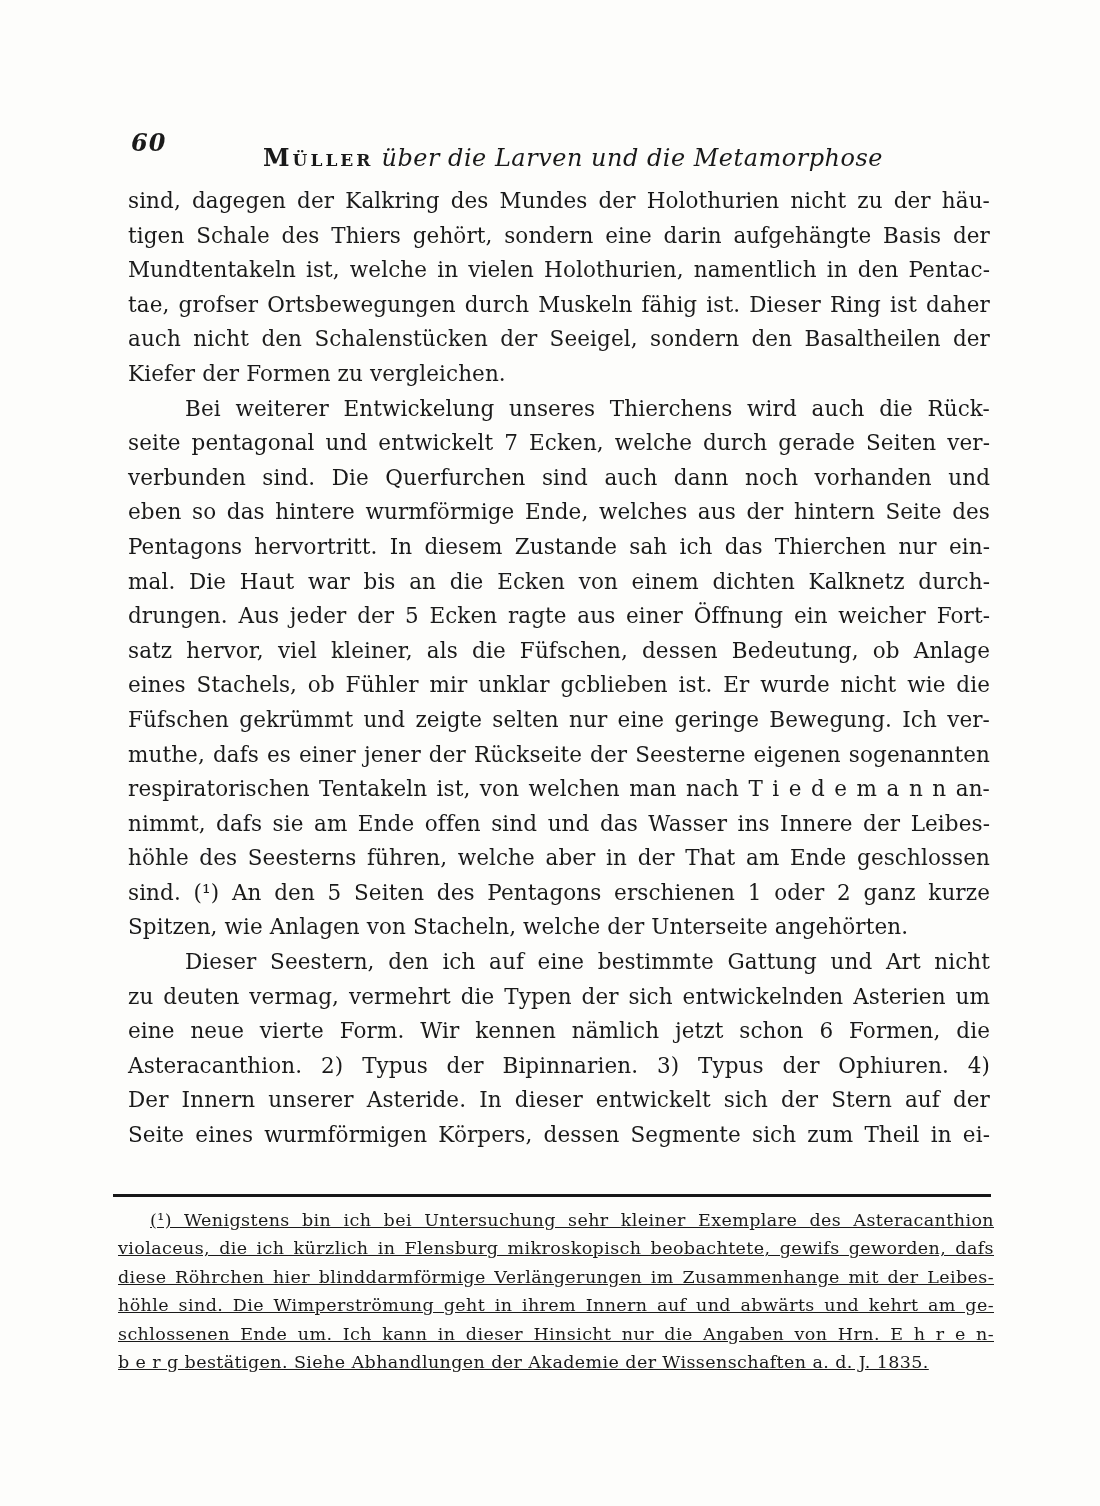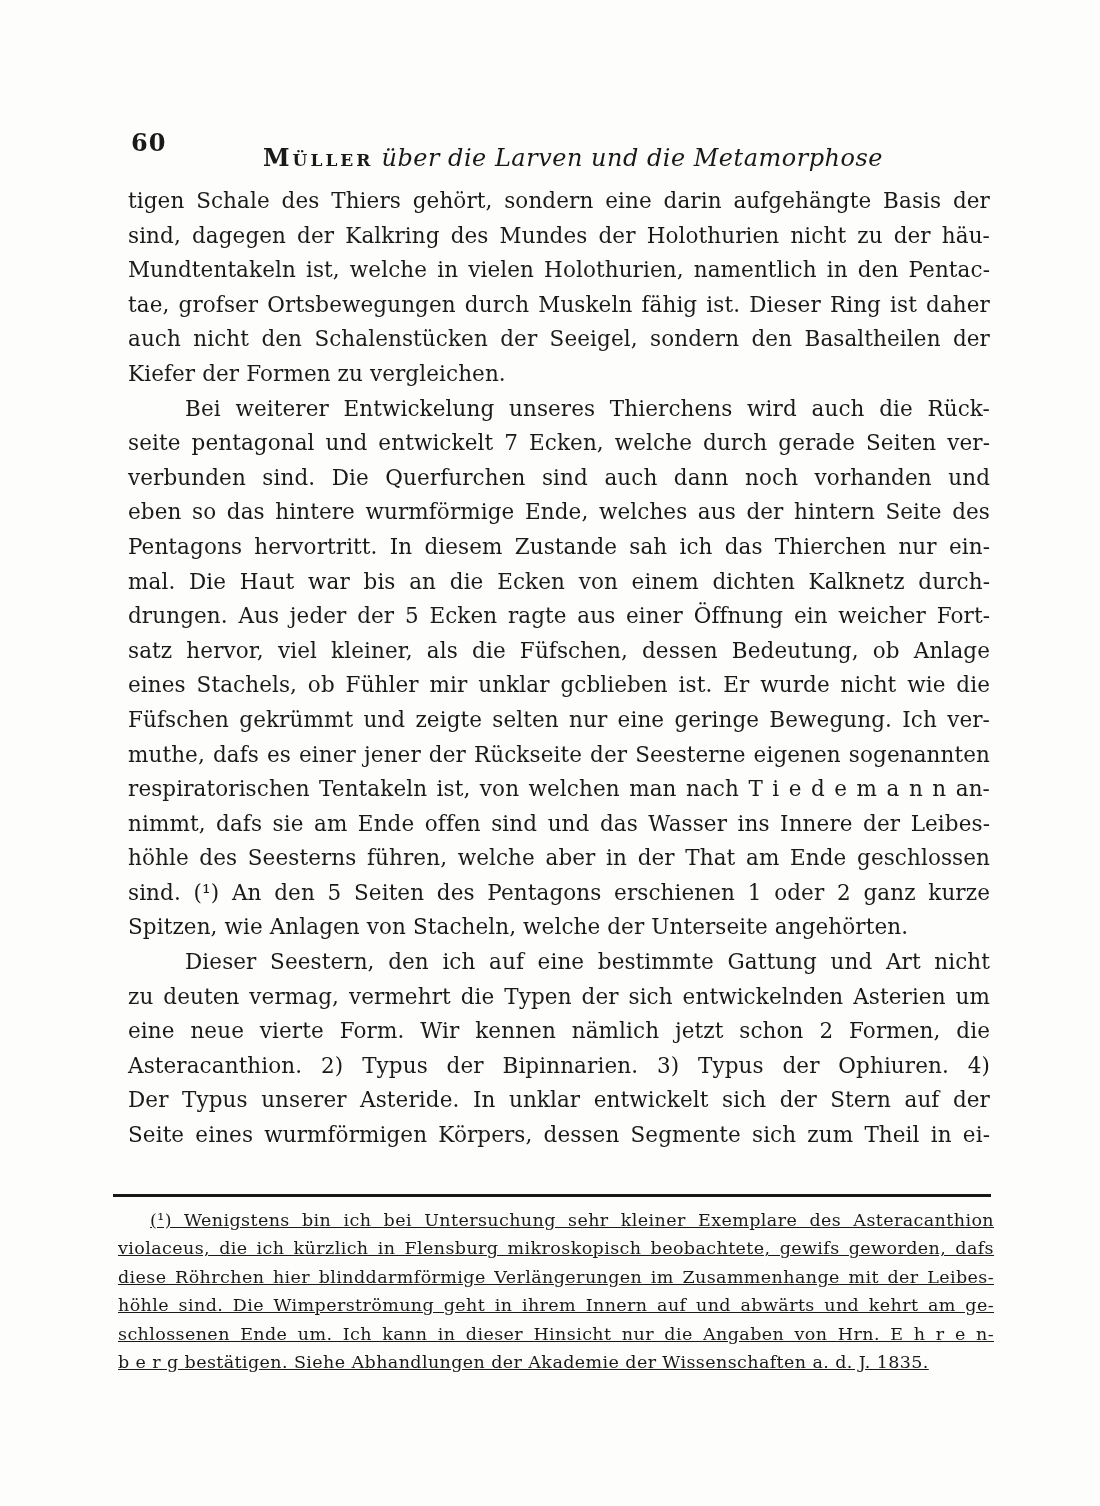--- a/index.html
+++ b/index.html
@@ -10,21 +10,21 @@
     margin: 0 auto;
     background: #fdfdfb;
     color: #1a1a1a;
     font-family: "DejaVu Serif", "Liberation Serif", serif;
     overflow: hidden;
   }
   
   .header { position: absolute; top: 126px; left: 0; width: 1100px; height: 40px; }
   .pagenum {
     position: absolute; left: 131px; top: 2px;
-    font-size: 24px; font-weight: bold; letter-spacing: 1px;
+    font-size: 24px; font-weight: bold; letter-spacing: 1px; font-style: italic;
   }
   .running-title {
     position: absolute; left: 0; top: 17px; width: 1100px;
     text-align: center; padding-left: 46px; box-sizing: border-box;
     font-size: 24px; white-space: nowrap;
   }
   .running-title .author {
     font-variant: small-caps; letter-spacing: 3px; font-weight: 600; font-style: normal;
     margin-right: 8px;
   }
@@ -58,22 +58,22 @@
 <div class="page">
 
   <div class="header">
     <span class="pagenum">60</span>
     <div class="running-title">
       <span class="author">Müller</span><span class="ital">über die Larven und die Metamorphose</span>
     </div>
   </div>
 
   <div class="bodytext" id="body-text">
+      <div class="line">sind, dagegen der Kalkring des Mundes der Holothurien nicht zu der häu-</div>
       <div class="line">tigen Schale des Thiers gehört, sondern eine darin aufgehängte Basis der</div>
-      <div class="line">sind, dagegen der Kalkring des Mundes der Holothurien nicht zu der häu-</div>
       <div class="line">Mundtentakeln ist, welche in vielen Holothurien, namentlich in den Pentac-</div>
       <div class="line">tae, grofser Ortsbewegungen durch Muskeln fähig ist. Dieser Ring ist daher</div>
       <div class="line">auch nicht den Schalenstücken der Seeigel, sondern den Basaltheilen der</div>
       <div class="line endline">Kiefer der Formen zu vergleichen.</div>
       <div class="line indent">Bei weiterer Entwickelung unseres Thierchens wird auch die Rück-</div>
       <div class="line">seite pentagonal und entwickelt 7 Ecken, welche durch gerade Seiten ver-</div>
       <div class="line">verbunden sind. Die Querfurchen sind auch dann noch vorhanden und</div>
       <div class="line">eben so das hintere wurmförmige Ende, welches aus der hintern Seite des</div>
       <div class="line">Pentagons hervortritt. In diesem Zustande sah ich das Thierchen nur ein-</div>
       <div class="line">mal. Die Haut war bis an die Ecken von einem dichten Kalknetz durch-</div>
@@ -82,23 +82,23 @@
       <div class="line">eines Stachels, ob Fühler mir unklar gcblieben ist. Er wurde nicht wie die</div>
       <div class="line">Füfschen gekrümmt und zeigte selten nur eine geringe Bewegung. Ich ver-</div>
       <div class="line">muthe, dafs es einer jener der Rückseite der Seesterne eigenen sogenannten</div>
       <div class="line">respiratorischen Tentakeln ist, von welchen man nach T i e d e m a n n an-</div>
       <div class="line">nimmt, dafs sie am Ende offen sind und das Wasser ins Innere der Leibes-</div>
       <div class="line">höhle des Seesterns führen, welche aber in der That am Ende geschlossen</div>
       <div class="line">sind. (¹) An den 5 Seiten des Pentagons erschienen 1 oder 2 ganz kurze</div>
       <div class="line endline">Spitzen, wie Anlagen von Stacheln, welche der Unterseite angehörten.</div>
       <div class="line indent">Dieser Seestern, den ich auf eine bestimmte Gattung und Art nicht</div>
       <div class="line">zu deuten vermag, vermehrt die Typen der sich entwickelnden Asterien um</div>
-      <div class="line">eine neue vierte Form. Wir kennen nämlich jetzt schon 2 Formen, die</div>
+      <div class="line">eine neue vierte Form. Wir kennen nämlich jetzt schon 6 Formen, die</div>
       <div class="line">Asteracanthion. 2) Typus der Bipinnarien. 3) Typus der Ophiuren. 4)</div>
-      <div class="line">Der Typus unserer Asteride. In unklar entwickelt sich der Stern auf der</div>
+      <div class="line">Der Innern unserer Asteride. In dieser entwickelt sich der Stern auf der</div>
       <div class="line">Seite eines wurmförmigen Körpers, dessen Segmente sich zum Theil in ei-</div>
     </div>
 
   <div class="footnote-rule"></div>
 
   <div class="footnote" id="footnote">
       <div class="fn-line fn-indent">(¹) Wenigstens bin ich bei Untersuchung sehr kleiner Exemplare des Asteracanthion</div>
       <div class="fn-line">violaceus, die ich kürzlich in Flensburg mikroskopisch beobachtete, gewifs geworden, dafs</div>
       <div class="fn-line">diese Röhrchen hier blinddarmförmige Verlängerungen im Zusammenhange mit der Leibes-</div>
       <div class="fn-line">höhle sind. Die Wimperströmung geht in ihrem Innern auf und abwärts und kehrt am ge-</div>

